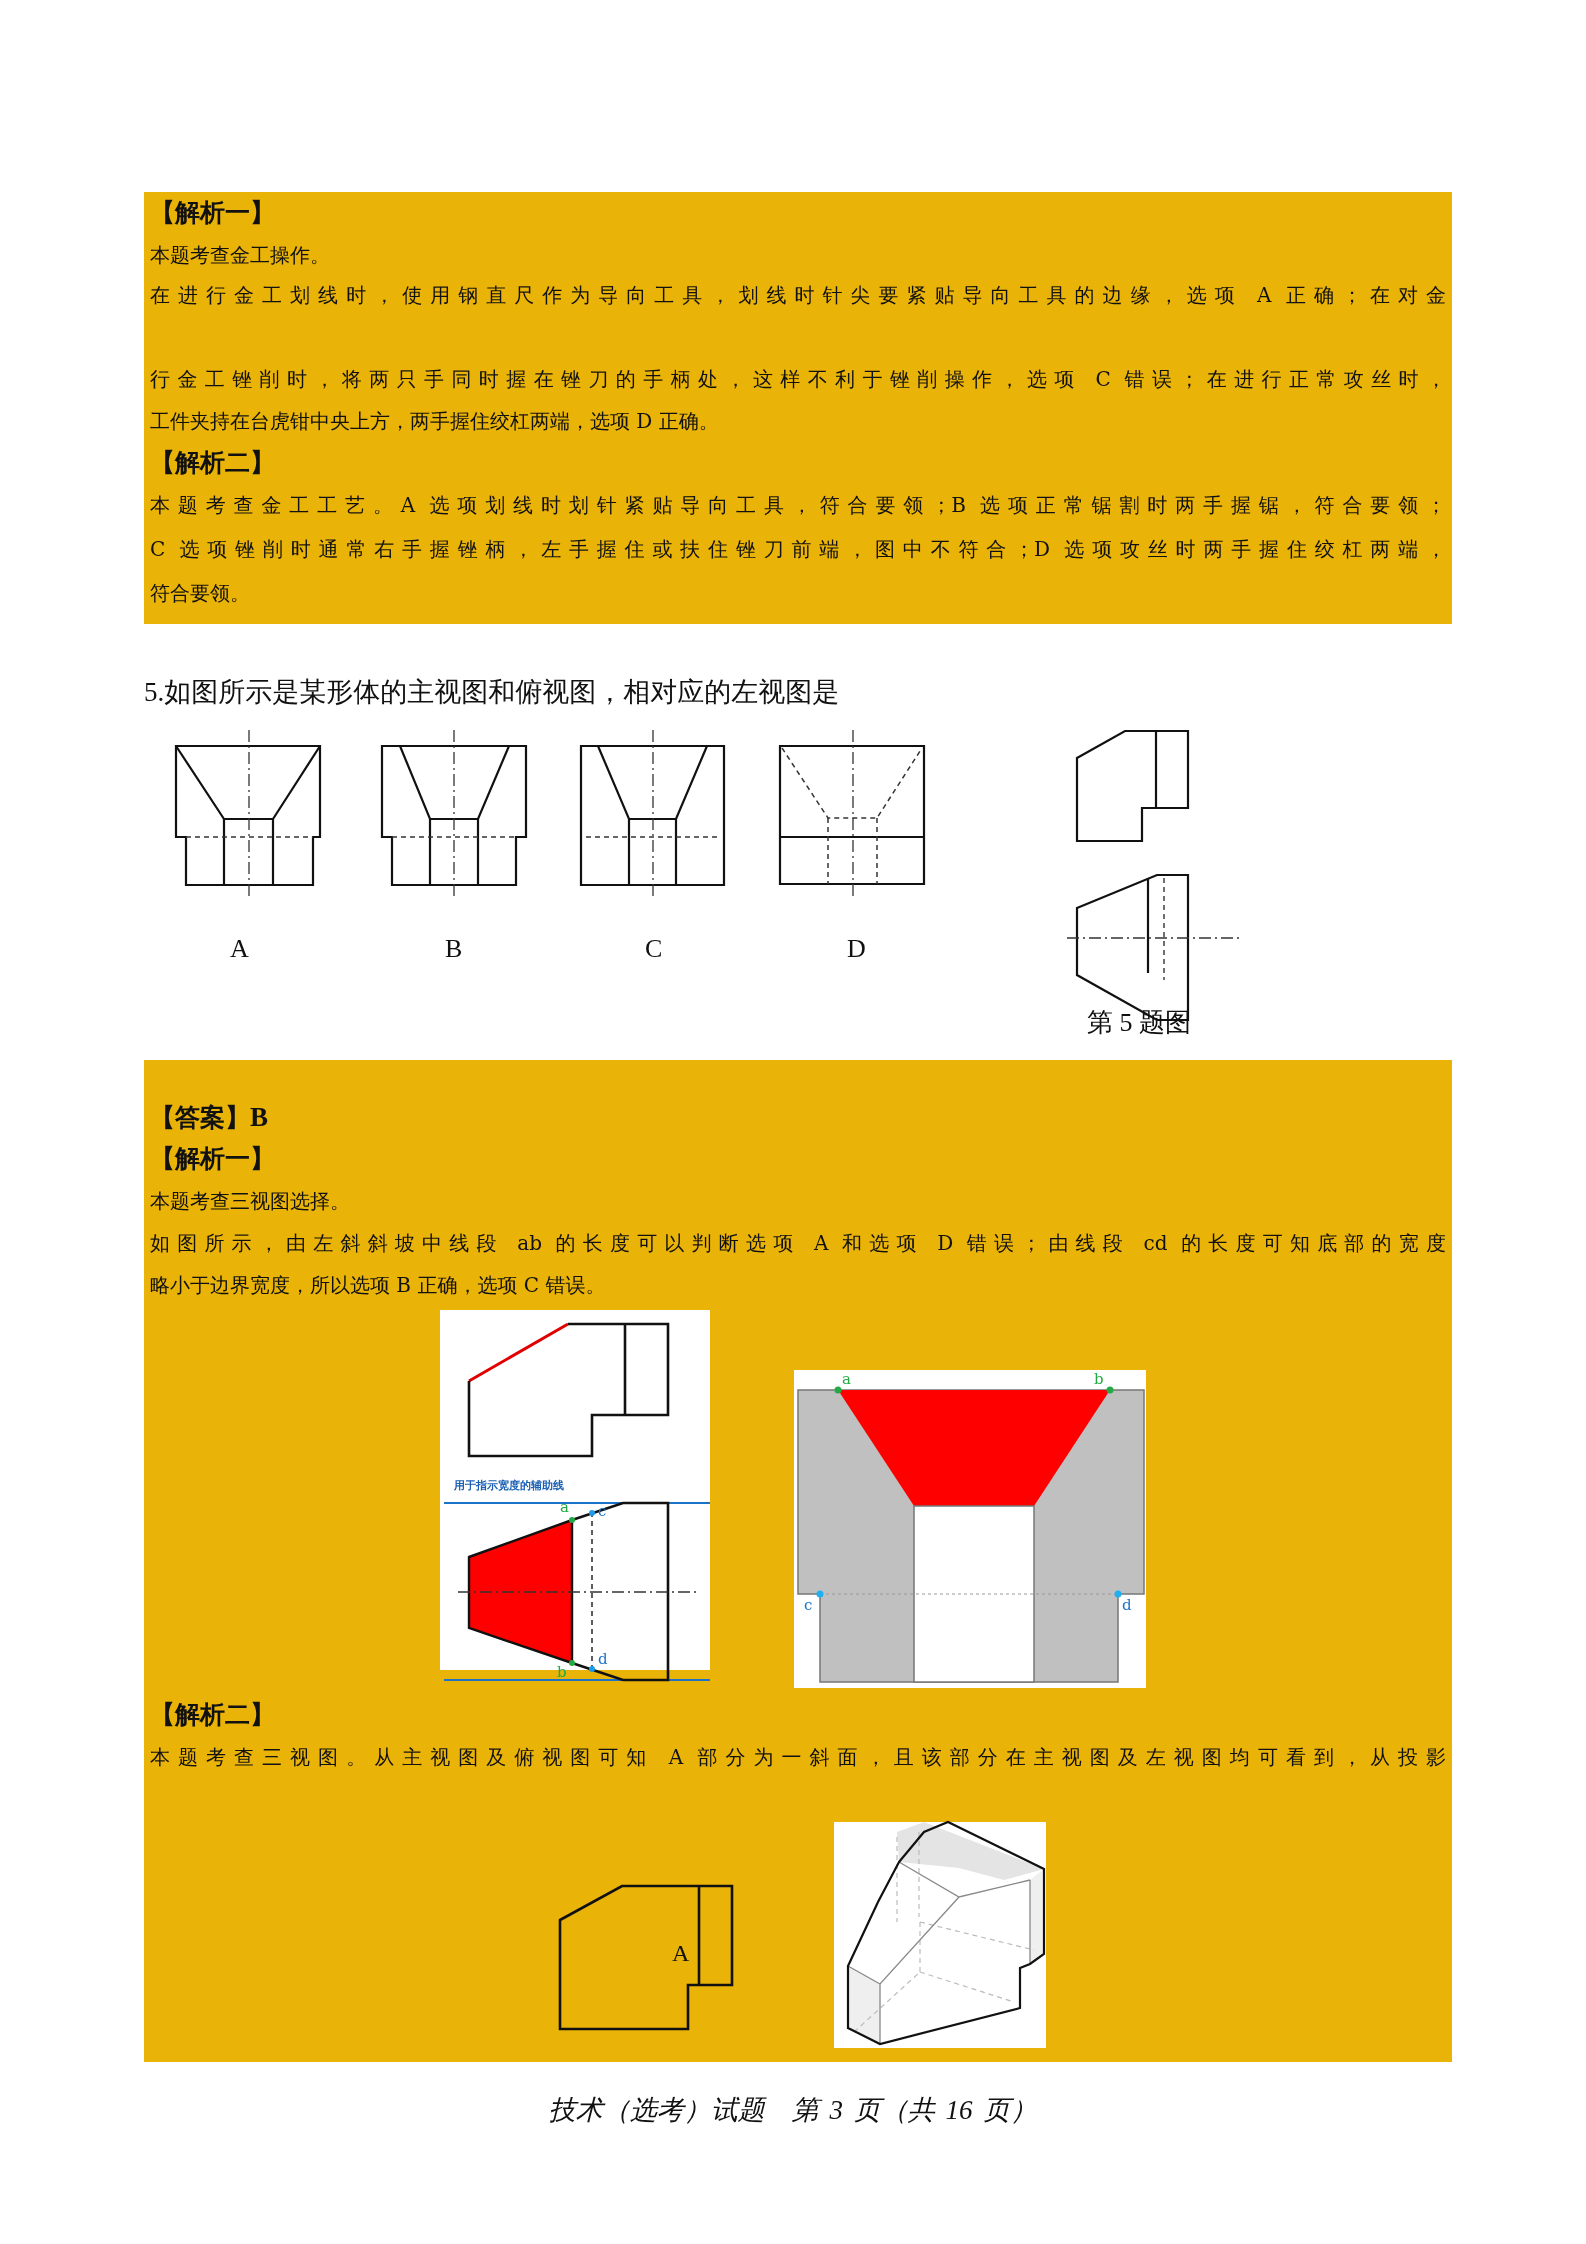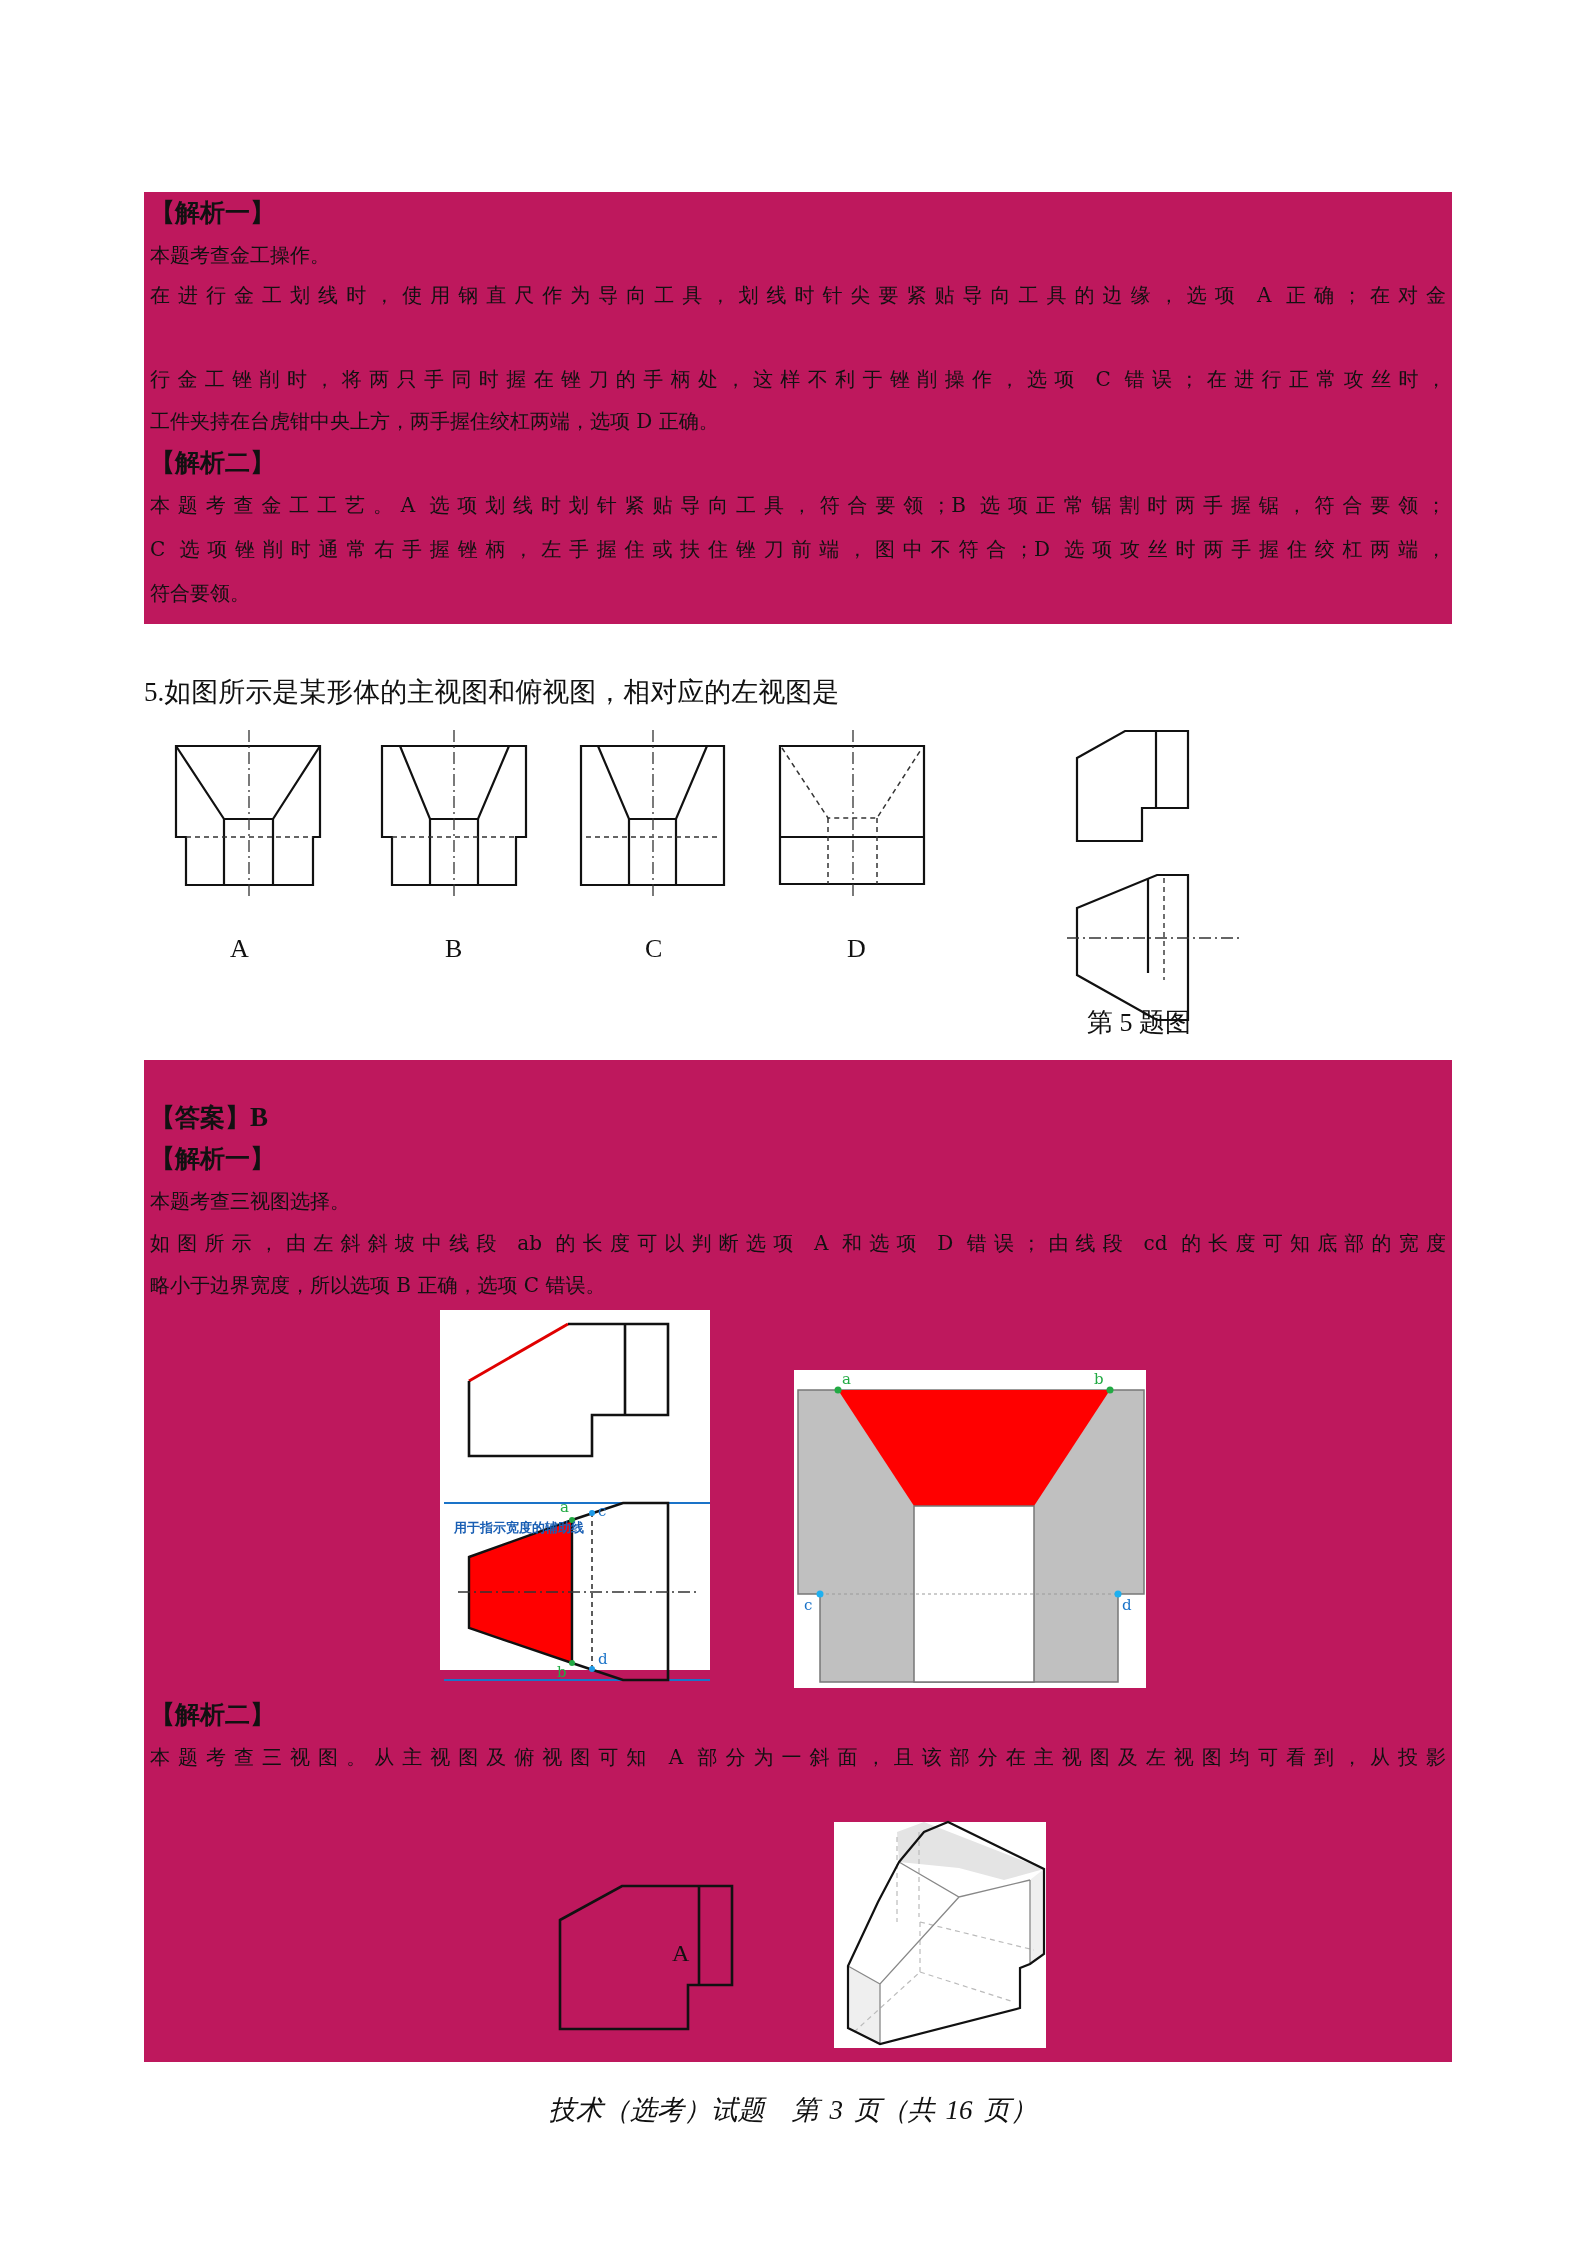--- a/index.html
+++ b/index.html
@@ -1,18 +1,18 @@
 <!DOCTYPE html>
 <html><head>
 <meta charset="utf-8">
 <style>
   html, body { margin:0; padding:0; background:#ffffff; }
   body { width:1586px; height:2244px; position:relative; overflow:hidden;
          font-family:"DejaVu Serif","Liberation Serif",serif; color:#111; }
-  .block { position:absolute; left:144px; width:1308px; background:#be185d; }
+  .block { position:absolute; left:144px; width:1308px; background:#eab308; }
   .line { position:absolute; left:6px; font-size:20px; line-height:30px; white-space:nowrap; }
   .line.just { width:1296px; text-align:justify; text-align-last:justify; white-space:normal; }
   .heading { font-weight:bold; font-size:25px; }
   .q { position:absolute; font-family:"Liberation Serif","DejaVu Serif",serif; font-size:27px; }
   .lbl { position:absolute; font-family:"Liberation Serif",serif; font-size:26px; }
   svg { position:absolute; overflow:visible; }
   .footer { position:absolute; top:2092px; left:0; width:1586px; text-align:center;
             font-family:"Liberation Serif","DejaVu Serif",serif; font-size:27px; word-spacing:4px;font-style:italic; }
 </style>
 </head>
@@ -112,21 +112,21 @@
       <g fill="none" stroke="#111" stroke-width="2.6">
         <path d="M132,210 L183,193 H228 V370 H183 L132,353"></path>
       </g>
       <line x1="152" y1="202" x2="152" y2="360" stroke="#333" stroke-width="1.6" stroke-dasharray="5,4"></line>
       <line x1="18" y1="282" x2="256" y2="282" stroke="#333" stroke-width="1.4" stroke-dasharray="12,4,2,4"></line>
       <circle cx="132" cy="210" r="3" fill="#22aa44"></circle>
       <circle cx="132" cy="353" r="3" fill="#22aa44"></circle>
       <circle cx="152" cy="203" r="3" fill="#1e9be8"></circle>
       <circle cx="152" cy="359" r="3" fill="#1e9be8"></circle>
     </svg>
-    <div style="position:absolute;left:14px;top:168px;font-size:13px;color:#1a5fb4;font-weight:bold;white-space:nowrap;margin-top:41px;">用于指示宽度的辅助线</div>
+    <div style="position:absolute;left:14px;top:168px;font-size:11px;color:#1a5fb4;font-weight:bold;white-space:nowrap;">用于指示宽度的辅助线</div>
     <div style="position:absolute;left:120px;top:188px;font-size:15px;color:#22aa44;">a</div>
     <div style="position:absolute;left:158px;top:192px;font-size:15px;color:#1a73c8;">c</div>
     <div style="position:absolute;left:117px;top:353px;font-size:15px;color:#22aa44;">b</div>
     <div style="position:absolute;left:158px;top:340px;font-size:15px;color:#1a73c8;">d</div>
   </div>
 
   <div style="position:absolute;left:650px;top:310px;width:352px;height:318px;background:#fff;">
     <svg style="left:0;top:0;" width="352" height="318" viewBox="0 0 352 318">
       <path d="M4,20 H350 V224 H324 V312 H26 V224 H4 Z" fill="#c0c0c0" stroke="#777" stroke-width="1.5"></path>
       <polygon points="44,20 316,20 240,136 120,136" fill="#ff0000"></polygon>

